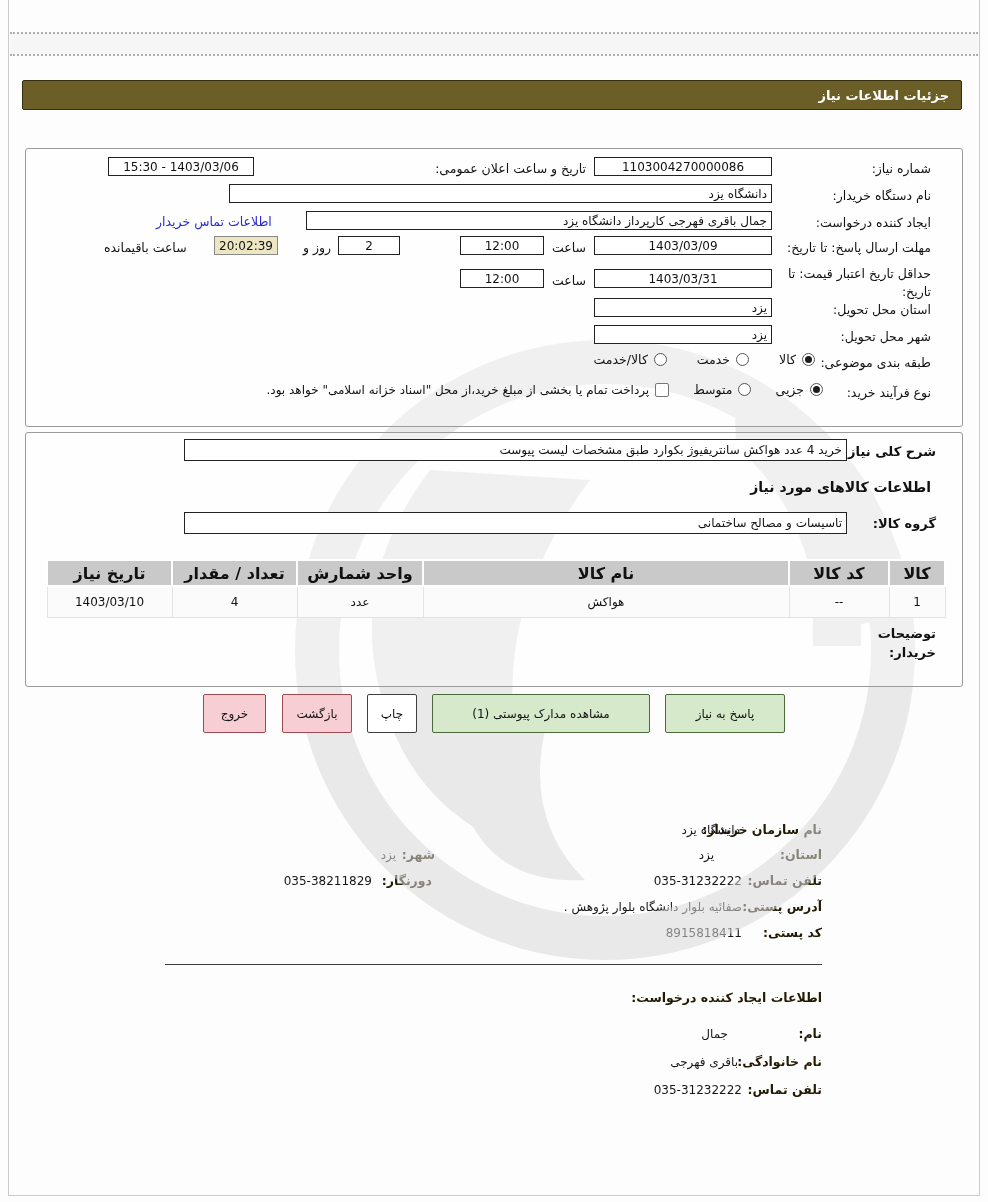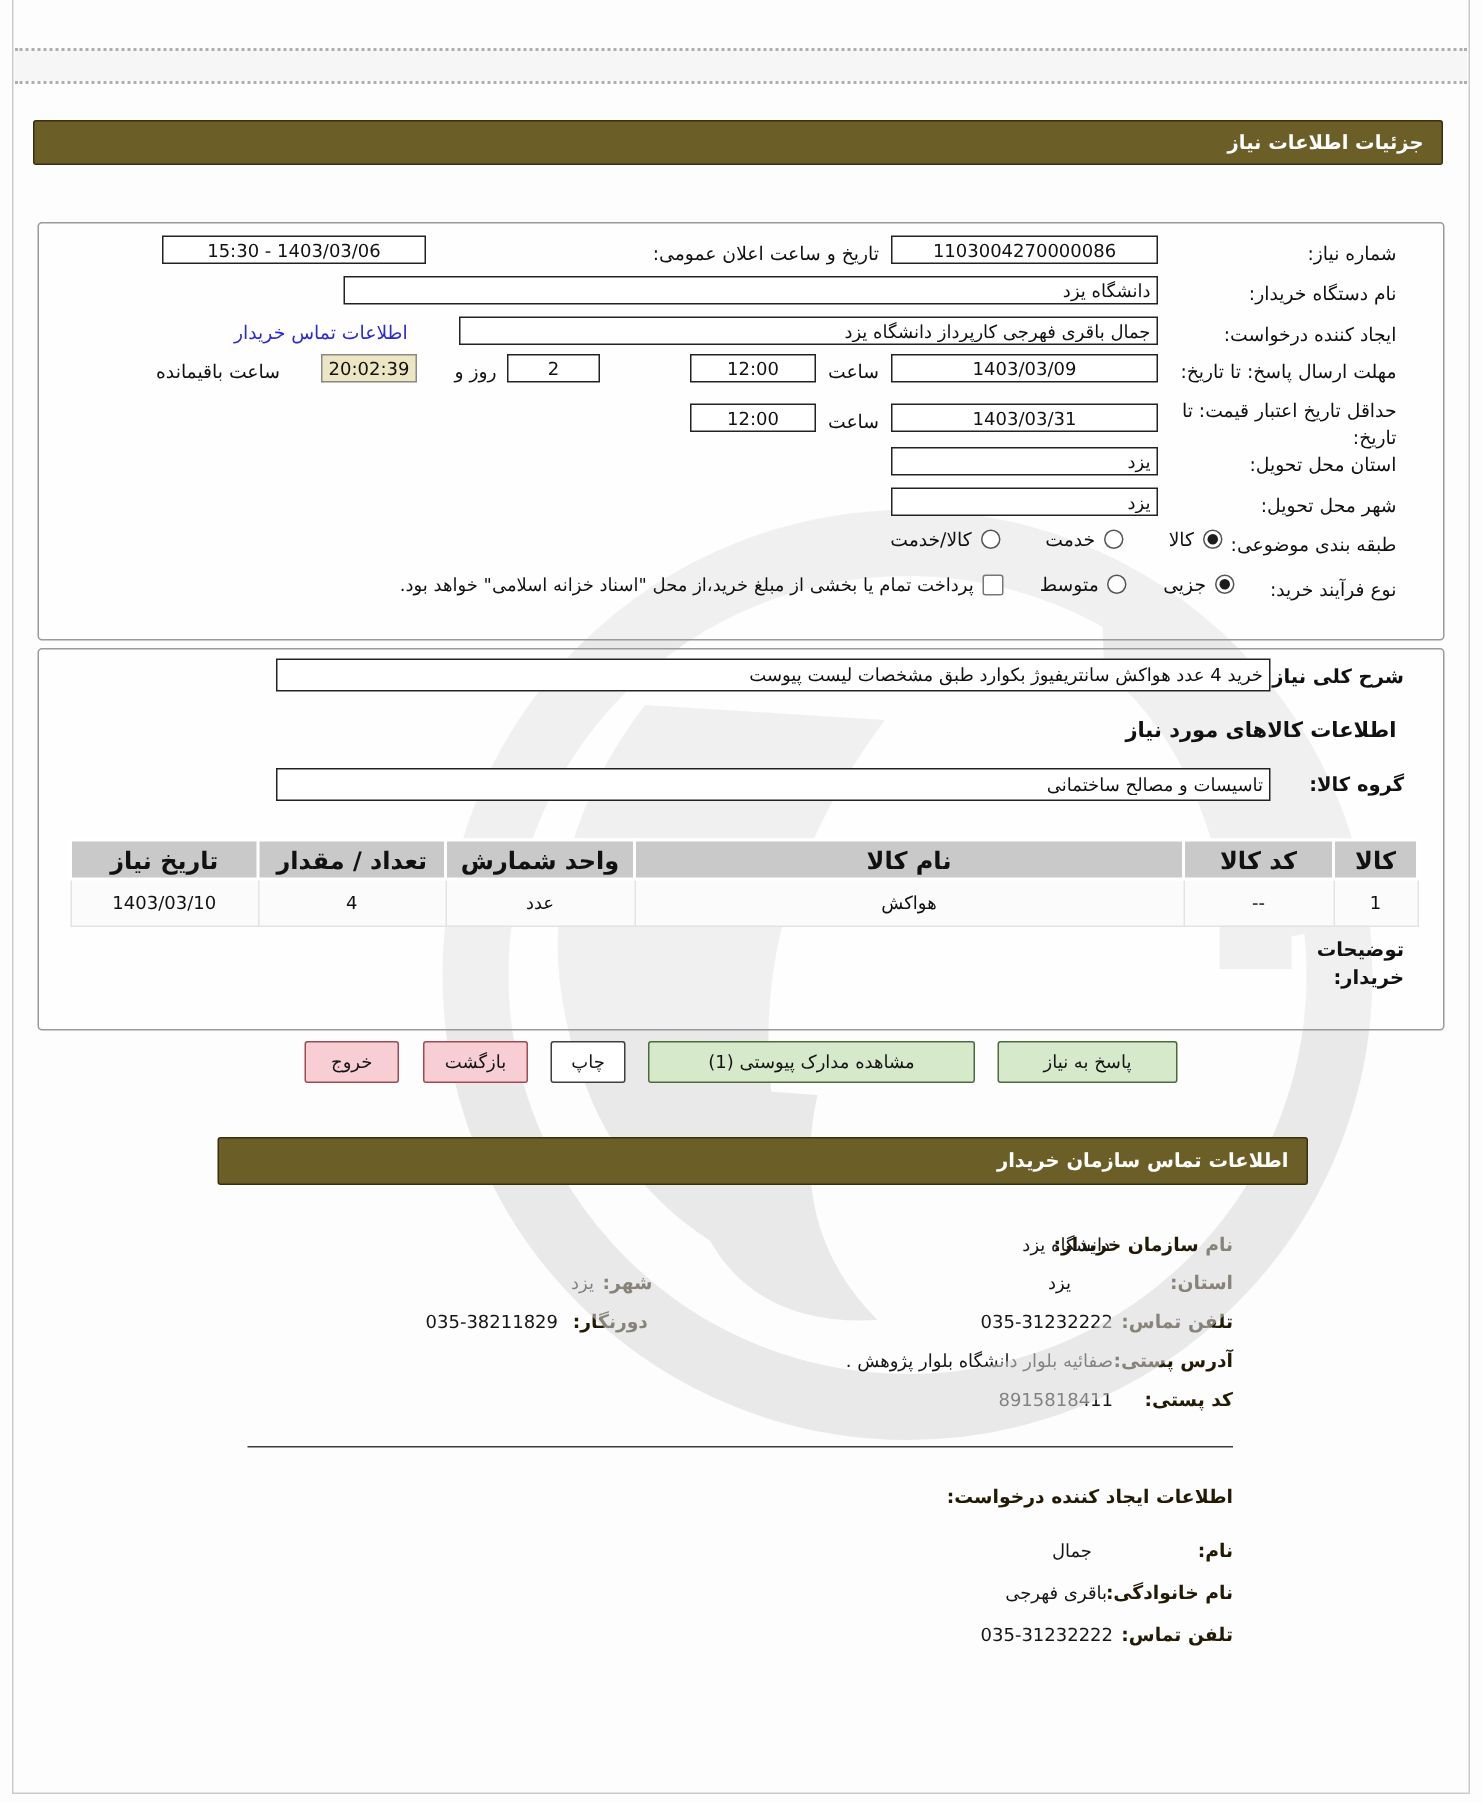--- a/index.html
+++ b/index.html
@@ -26,21 +26,21 @@
   .opt{display:flex;align-items:center;gap:6px;font-size:12.5px;white-space:nowrap;}
   .radio{width:13px;height:13px;border:1px solid #555;border-radius:50%;background:#fff;display:inline-block;
          position:relative;flex:0 0 auto;box-sizing:border-box;}
   .radio.sel::after{content:"";position:absolute;left:2px;top:2px;right:2px;bottom:2px;background:#1c1c1c;border-radius:50%;}
   .chk{width:12px;height:12px;border:1px solid #777;background:#fff;border-radius:2px;flex:0 0 auto;}
   .tbl{position:absolute;border-collapse:collapse;table-layout:fixed;z-index:2;background:#fff;border:1px solid #bdbdbd;}
   .tbl th{background:#c9c9c9;border:2px solid #fff;font-size:16px;font-weight:bold;height:24px;padding:0 2px;}
   .tbl td{background:#fbfbfb;border:1px solid #e3e3e3;font-size:12px;text-align:center;height:30px;padding:0 2px;}
   .notes{position:absolute;box-sizing:border-box;border:1px solid #333;background:#fff;font-size:12.5px;
          padding:4px 8px;line-height:1.6;text-align:right;z-index:2;}
-  .btn{position:absolute;box-sizing:border-box;height:28px;border:1px solid #3f3f3f;border-radius:2px;
+  .btn{position:absolute;box-sizing:border-box;height:39px;border:1px solid #3f3f3f;border-radius:2px;
        font-family:"DejaVu Sans", sans-serif;font-size:12px;color:#141414;cursor:pointer;z-index:2;
        display:flex;align-items:center;justify-content:center;padding:0 22px;}
   .btn.green{background:#d6eacb;border-color:#4c6b3c;}
   .btn.white{background:#ffffff;}
   .btn.pink{background:#f6ced3;border-color:#a24a52;}
   .ctext{position:absolute;font-size:12px;white-space:nowrap;color:#161616;}
   .ctext.blab{font-weight:bold;font-size:12.5px;color:#221a04;}
   .ltrv{direction:ltr;unicode-bidi:embed;}
   .hr{position:absolute;border-top:1px solid #3c3c3c;z-index:2;}
   .wm{position:absolute;z-index:1;pointer-events:none;}
@@ -69,21 +69,21 @@
 
   <div class="hdrbar" style="left:22px;top:80px;width:940px;height:30px;">
     <span>جزئیات اطلاعات نیاز</span>
   </div>
 
   <div class="panel" style="left:25px;top:148px;width:936px;height:277px;">
 
     <span class="lbl" style="right:31px;top:12px;">شماره نیاز:</span>
     <input class="inp ltr" style="left: 568px; top: 8px; width: 178px;" value="1103004270000086">
     <span class="lbl" style="right:376px;top:12px;">تاریخ و ساعت اعلان عمومی:</span>
-    <input class="inp ltr" style="left: 82px; top: 8px; width: 176px;" value="15:30 - 1403/03/06">
+    <input class="inp ltr" style="left: 82px; top: 8px; width: 146px;" value="15:30 - 1403/03/06">
 
     <span class="lbl" style="right:31px;top:39px;">نام دستگاه خریدار:</span>
     <input class="inp rtl" style="left: 203px; top: 35px; width: 543px;" value="دانشگاه یزد">
 
     <span class="lbl" style="right:31px;top:66px;">ایجاد کننده درخواست:</span>
     <input class="inp rtl" style="left: 280px; top: 62px; width: 466px;" value="جمال باقری فهرجی کارپرداز دانشگاه یزد">
     <span class="link" style="left:130px;top:65px;">اطلاعات تماس خریدار</span>
 
     <span class="lbl" style="right:31px;top:91px;">مهلت ارسال پاسخ: تا تاریخ:</span>
     <input class="inp ltr" style="left: 568px; top: 87px; width: 178px;" value="1403/03/09">
@@ -181,23 +181,20 @@
 
     <span class="lbl b wrap" style="right:26px;top:192px;width:90px;white-space:normal;">توضیحات خریدار:</span>
   </div>
 
   <button class="btn green" style="right:203px;top:694px;width:120px;">پاسخ به نیاز</button>
   <button class="btn green" style="right:338px;top:694px;width:218px;">مشاهده مدارک پیوستی (1)</button>
   <button class="btn white" style="right:571px;top:694px;width:50px;">چاپ</button>
   <button class="btn pink" style="right:636px;top:694px;width:70px;">بازگشت</button>
   <button class="btn pink" style="right:722px;top:694px;width:63px;">خروج</button>
 
-  <div class="hdrbar" style="left:145px;top:758px;width:727px;height:32px;font-size:13px;">
-    <span>اطلاعات تماس سازمان خریدار</span>
-  </div>
 
   <span class="ctext blab" style="right:166px;top:822px;">نام سازمان خریدار:</span>
   <span class="ctext" style="right:248px;top:823px;">دانشگاه یزد</span>
 
   <span class="ctext blab" style="right:166px;top:847px;">استان:</span>
   <span class="ctext" style="right:274px;top:848px;">یزد</span>
   <span class="ctext blab" style="right:553px;top:847px;">شهر:</span>
   <span class="ctext" style="right:592px;top:848px;">یزد</span>
 
   <span class="ctext blab" style="right:166px;top:873px;">تلفن تماس:</span>

